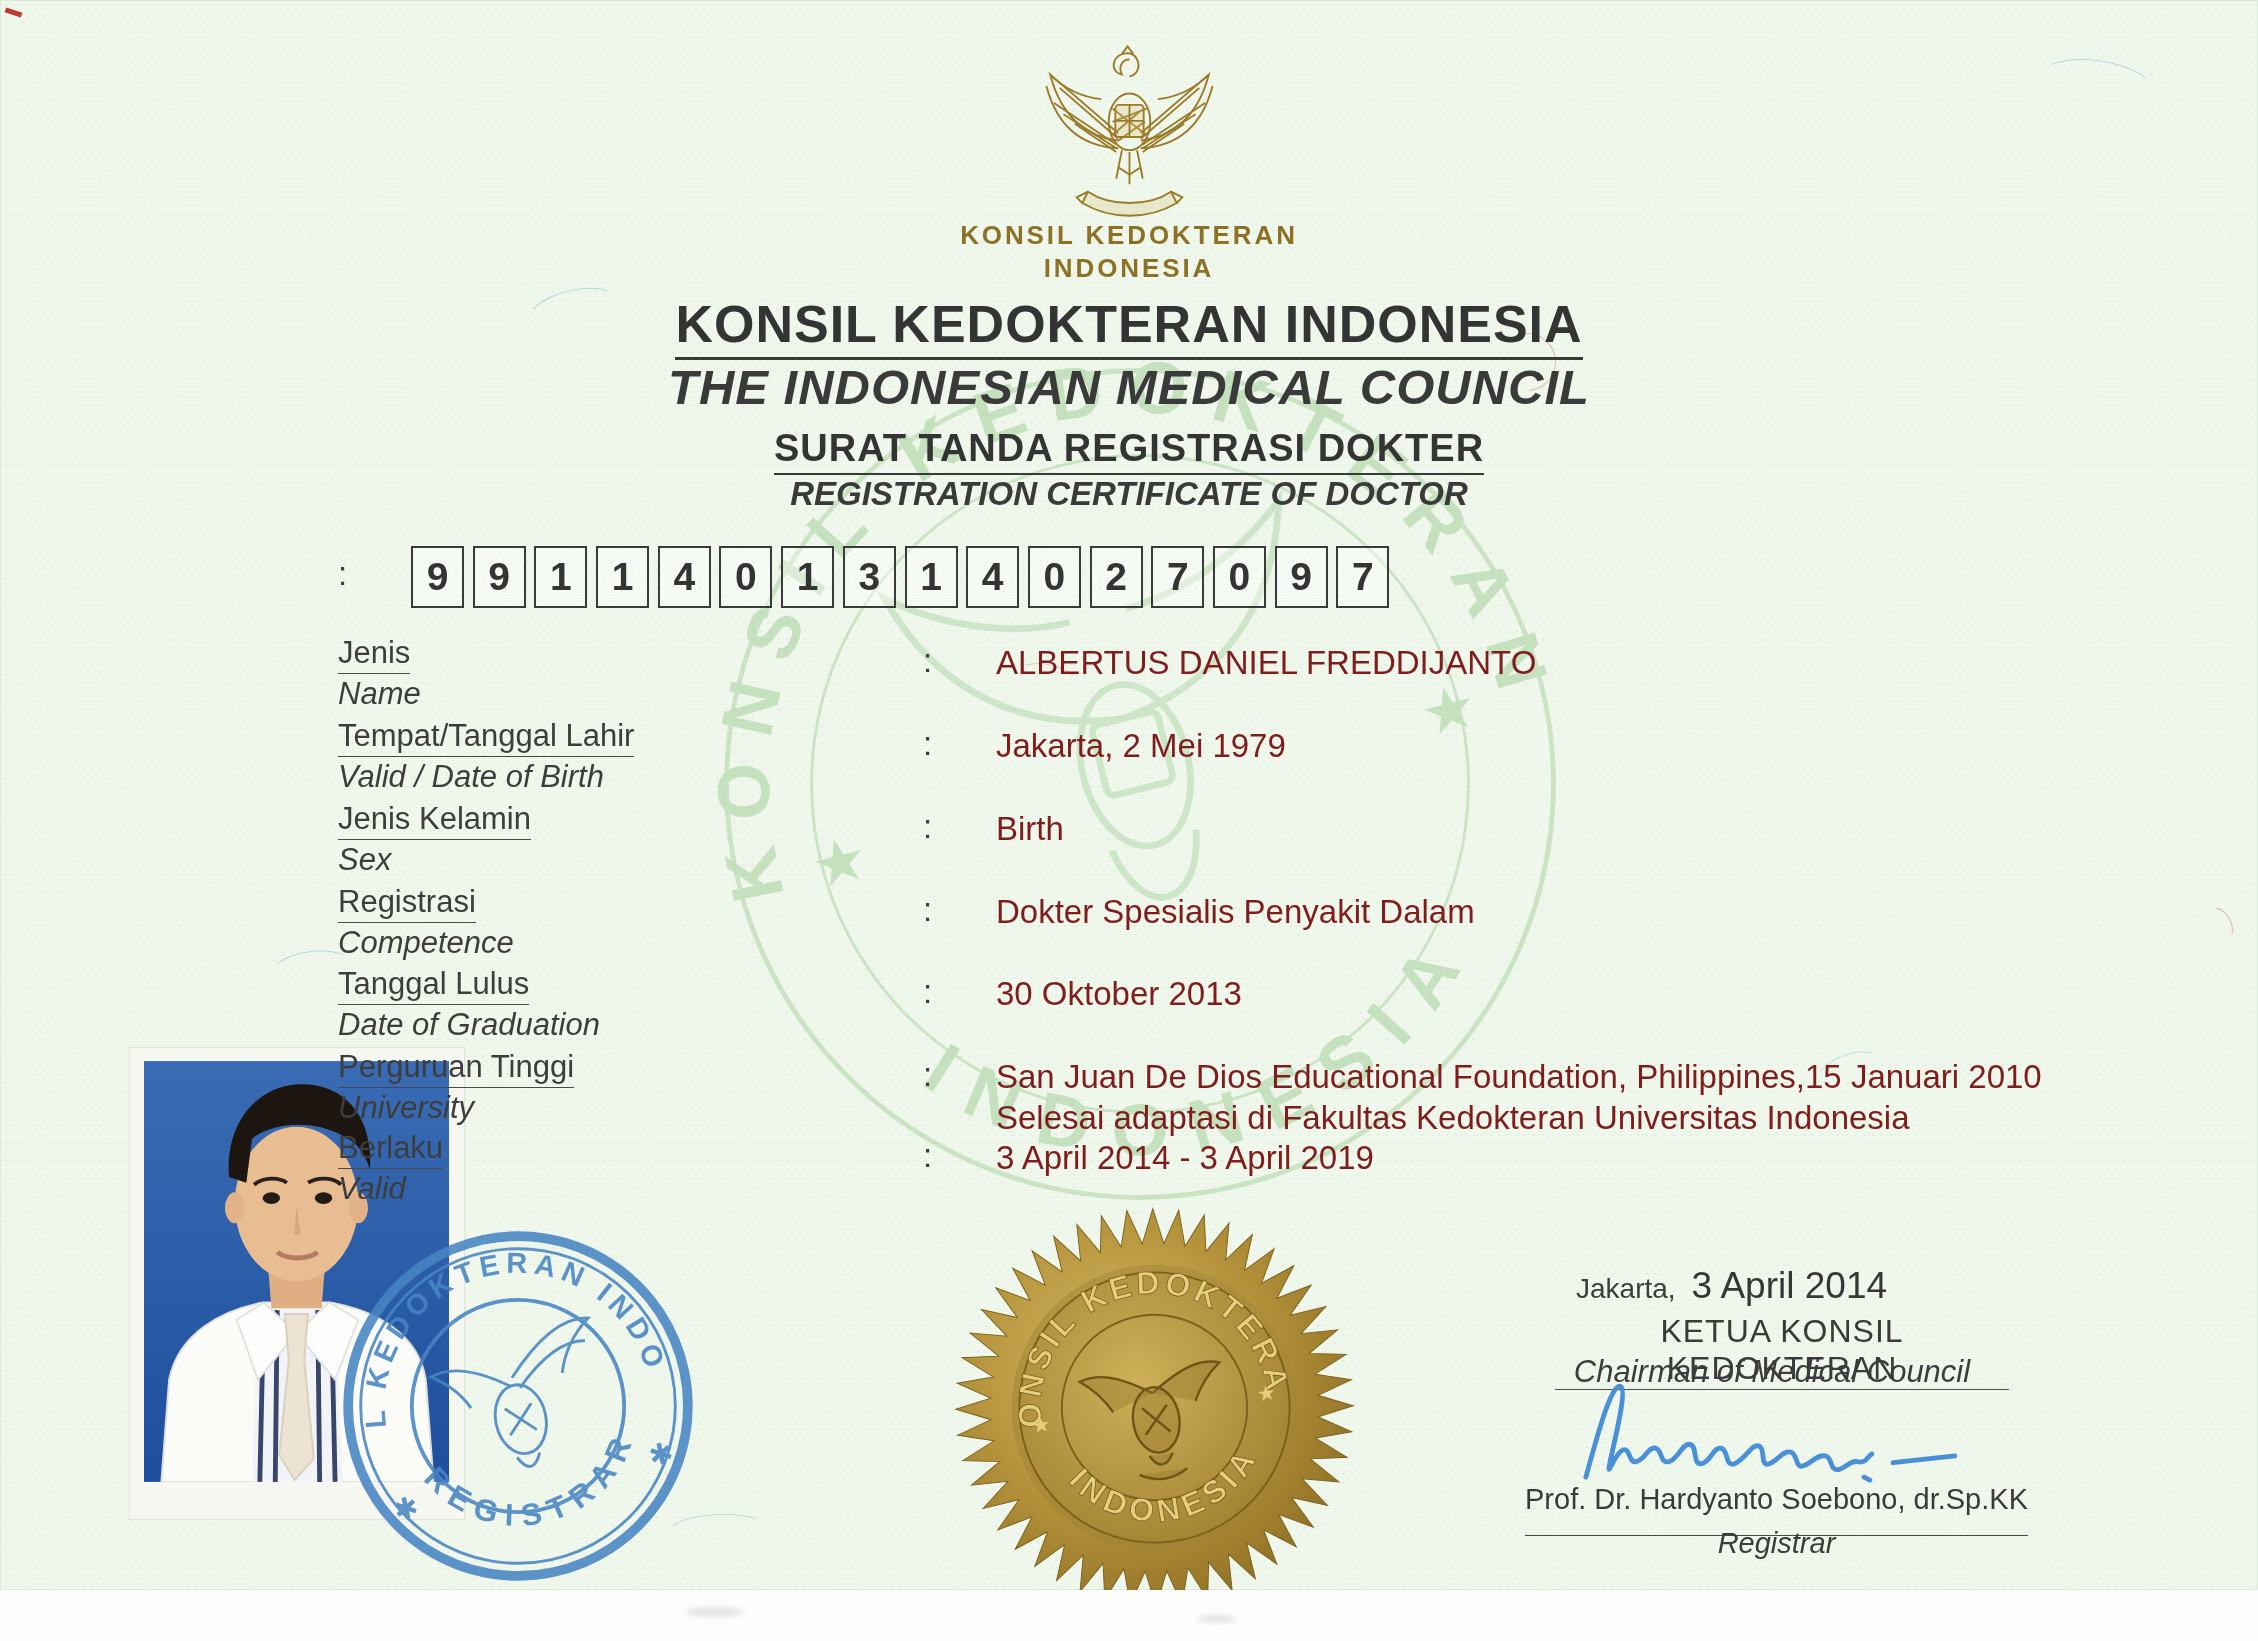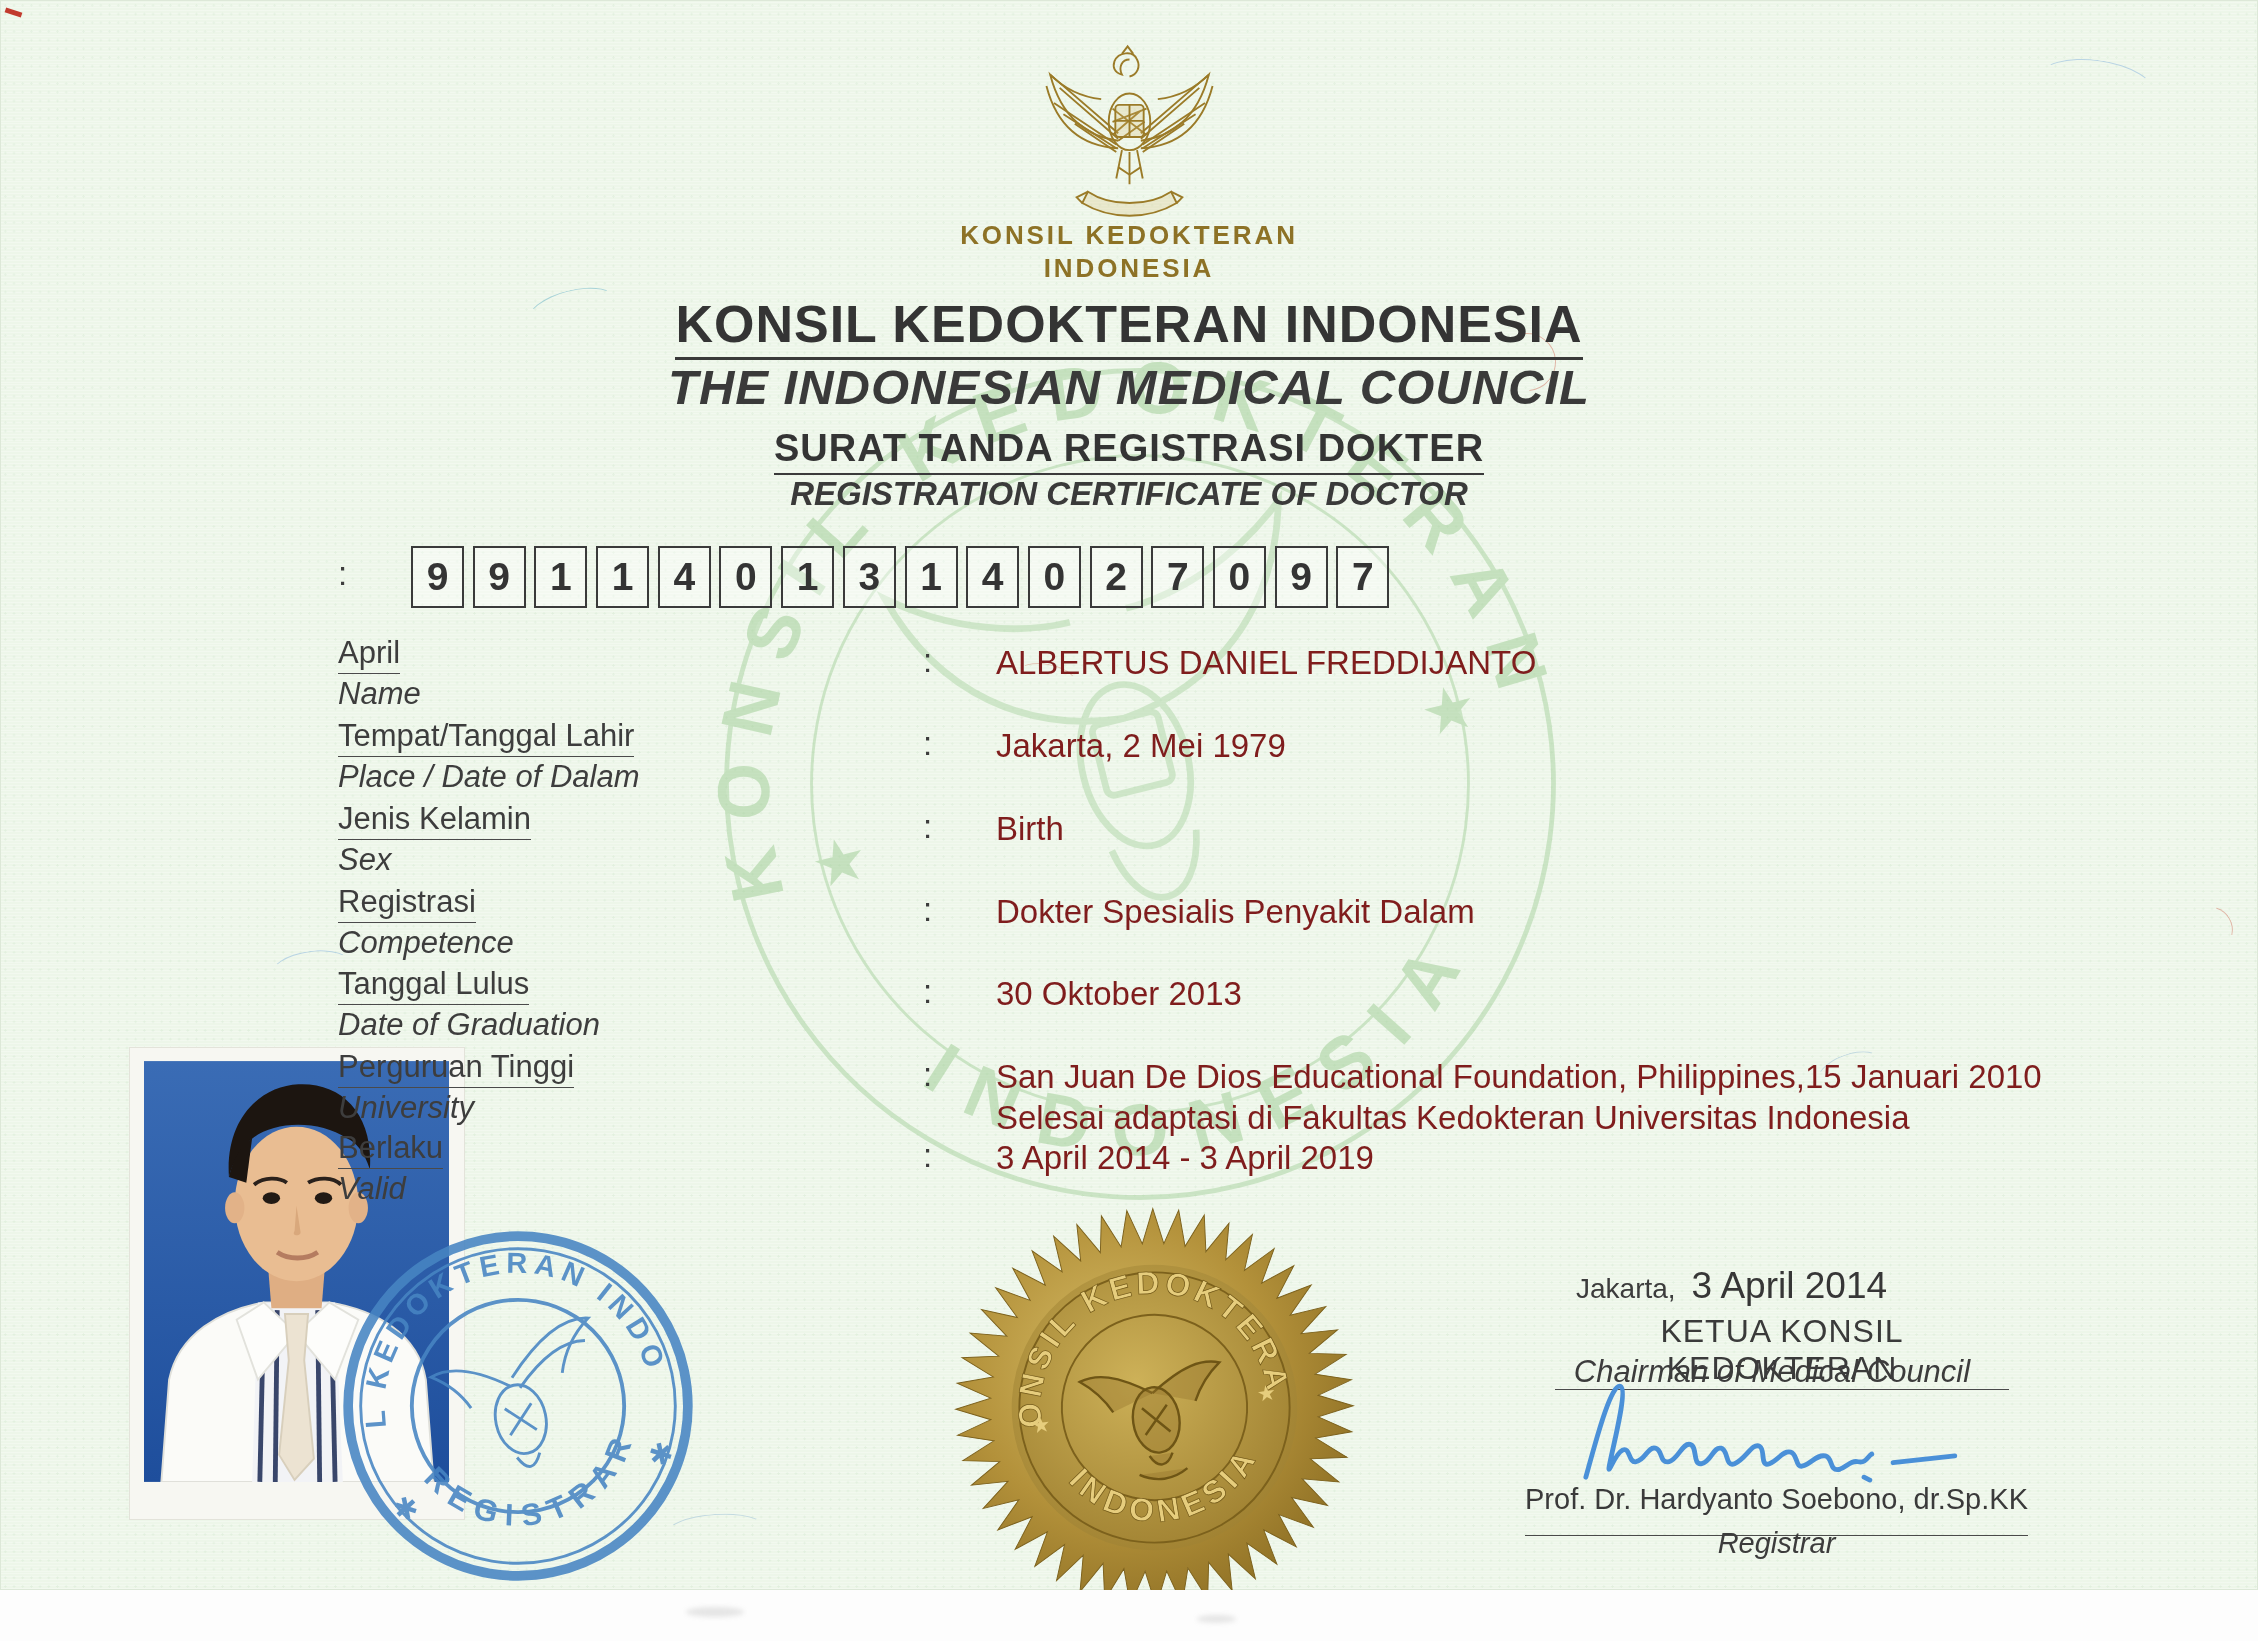--- a/index.html
+++ b/index.html
@@ -151,27 +151,27 @@
     <span class="digit">0</span>
     <span class="digit">2</span>
     <span class="digit">7</span>
     <span class="digit">0</span>
     <span class="digit">9</span>
     <span class="digit">7</span>
   </div>
 </div>
 
 <div class="frow" style="top:633px">
-  <div class="flabel"><span class="id">April</span><br><span class="en">Name</span></div>
+  <div class="flabel"><span class="id">Jenis</span><br><span class="en">Name</span></div>
   <div class="fcolon">:</div>
   <div class="fvalue">ALBERTUS DANIEL FREDDIJANTO</div>
 </div>
 
 <div class="frow" style="top:716px">
-  <div class="flabel"><span class="id">Tempat/Tanggal Lahir</span><br><span class="en">Place / Date of Dalam</span></div>
+  <div class="flabel"><span class="id">Tempat/Tanggal Lahir</span><br><span class="en">Valid / Date of Birth</span></div>
   <div class="fcolon">:</div>
   <div class="fvalue">Jakarta, 2 Mei 1979</div>
 </div>
 
 <div class="frow" style="top:799px">
   <div class="flabel"><span class="id">Jenis Kelamin</span><br><span class="en">Sex</span></div>
   <div class="fcolon">:</div>
   <div class="fvalue">Birth</div>
 </div>
 

